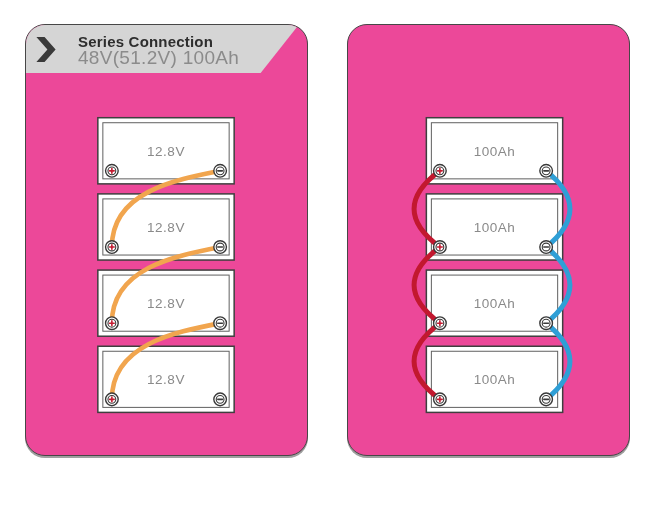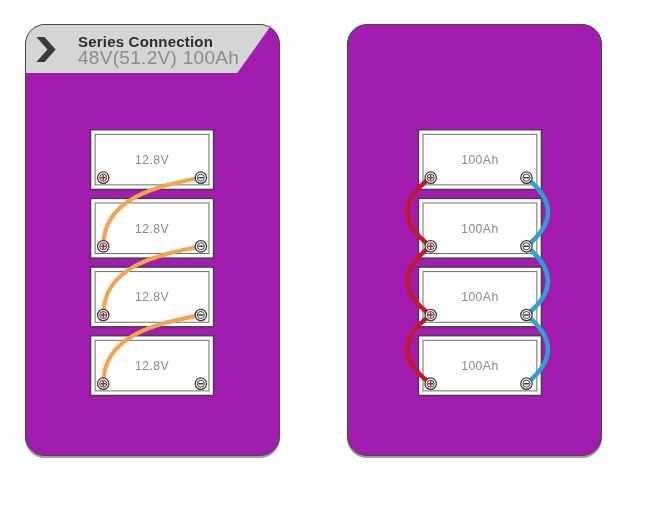--- a/index.html
+++ b/index.html
@@ -1,22 +1,22 @@
 <!DOCTYPE html>
 <html><head>
 <meta charset="utf-8">
 <style>
   html,body{margin:0;padding:0;}
   body{
     width:665px;height:515px;background:#ffffff;position:relative;
     font-family:"Liberation Sans",sans-serif;
   }
   .panel{
-    position:absolute;top:24px;width:255px;height:432px;
-    border:1.5px solid #474747;border-radius:20px;background:#a21caf;
+    position:absolute;top:24px;width:283px;height:432px;
+    border:1.5px solid #474747;border-radius:20px;background:#ec4899;
     overflow:hidden;box-sizing:border-box;
     box-shadow:0 2px 0 #9f9f9f;
   }
   #panel-series{left:25px;}
   #panel-parallel{left:347px;}
   .banner{
     position:absolute;top:0;left:0;width:100%;height:48px;
     background:#d5d5d5;
     clip-path:polygon(0 0,97% 0,83.5% 100%,0 100%);
     display:flex;align-items:center;gap:22px;

